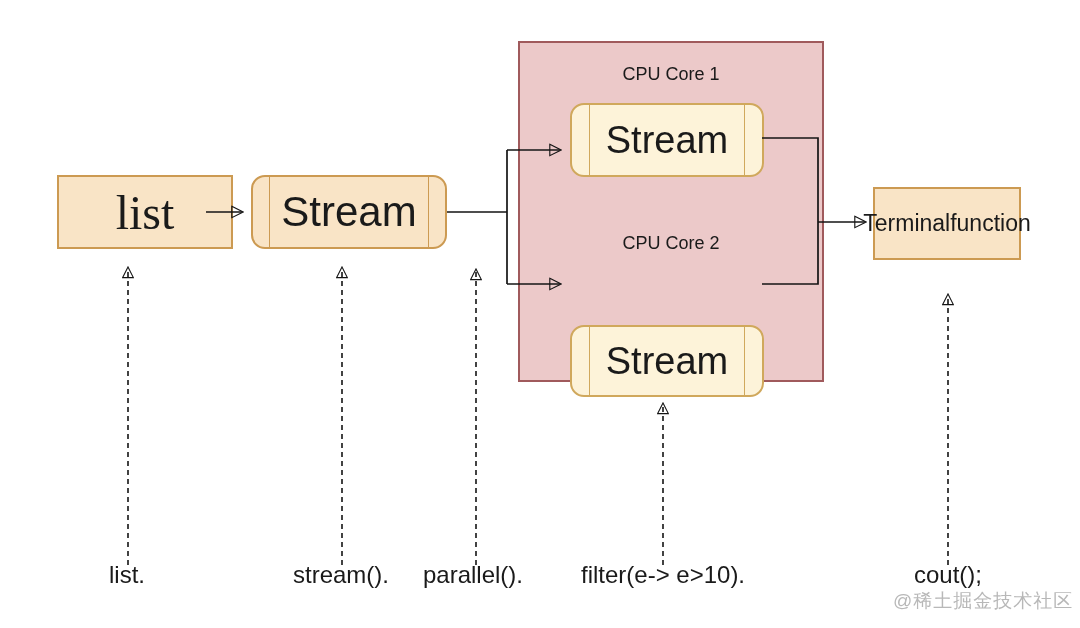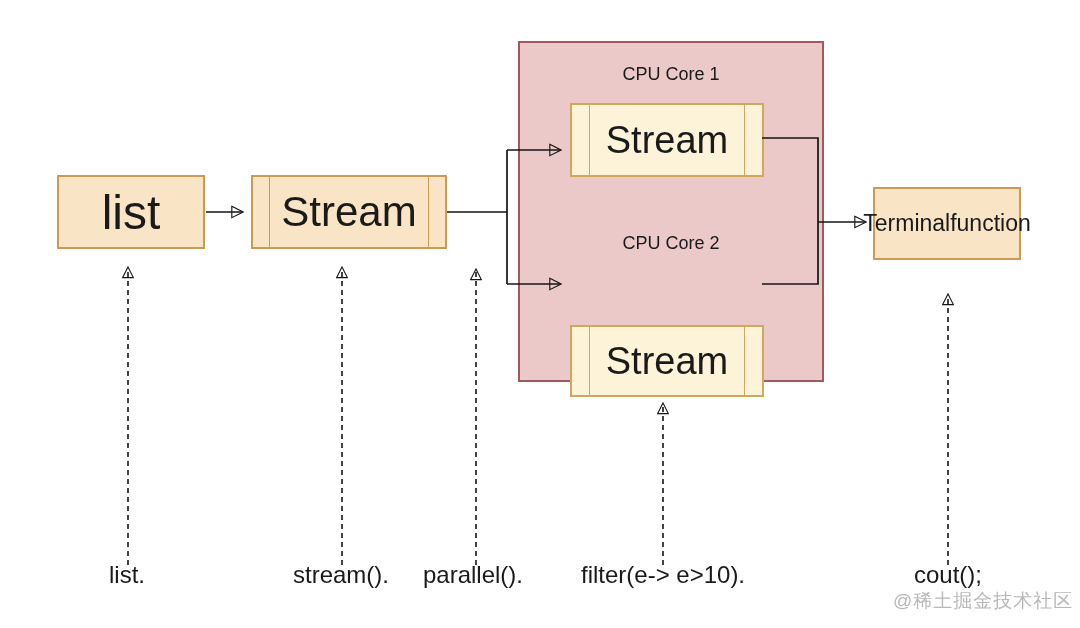--- a/index.html
+++ b/index.html
@@ -19,27 +19,27 @@
   .connectors{position:absolute;left:0;top:0;z-index:5;pointer-events:none;}
   .connectors path{fill:none;stroke:var(--line);}
   .connectors path.solid{stroke-width:1.7px;}
   .connectors path.dashed{stroke-width:1.6px;stroke-dasharray:5 4;}
   .node{
     position:absolute;display:flex;align-items:center;justify-content:center;
     text-align:center;z-index:2;
   }
   .peach{background:var(--peach-fill);border:2px solid var(--peach-stroke);}
   .cream{background:var(--cream-fill);border:2px solid var(--cream-stroke);}
-  .process{position:relative;}
+  .process{position:relative;border-radius:14px;}
   .process .bar{position:absolute;top:0;bottom:0;width:0;display:block;}
   .process .bar.left{left:16px;border-left:1.5px solid var(--peach-stroke);}
   .process .bar.right{right:16px;border-right:1.5px solid var(--peach-stroke);}
   .process.cream .bar.left{left:17px;border-left-color:var(--cream-stroke);}
   .process.cream .bar.right{right:17px;border-right-color:var(--cream-stroke);}
-  #node-list{left:57px;top:175px;width:148px;height:74px;font-size:48px;}
+  #node-list{left:57px;top:175px;width:176px;height:74px;font-size:48px;font-family:Liberation Serif, serif;}
   #node-stream{left:251px;top:175px;width:196px;height:74px;font-size:42px;}
   #cpu-container{
     position:absolute;left:518px;top:41px;width:306px;height:341px;
     background:var(--pink-fill);border:2px solid var(--pink-stroke);z-index:1;
   }
   .cpu-title{
     position:absolute;left:0;width:100%;text-align:center;
     font-size:18px;color:var(--text);
   }
   #cpu-title-1{top:21px;}

